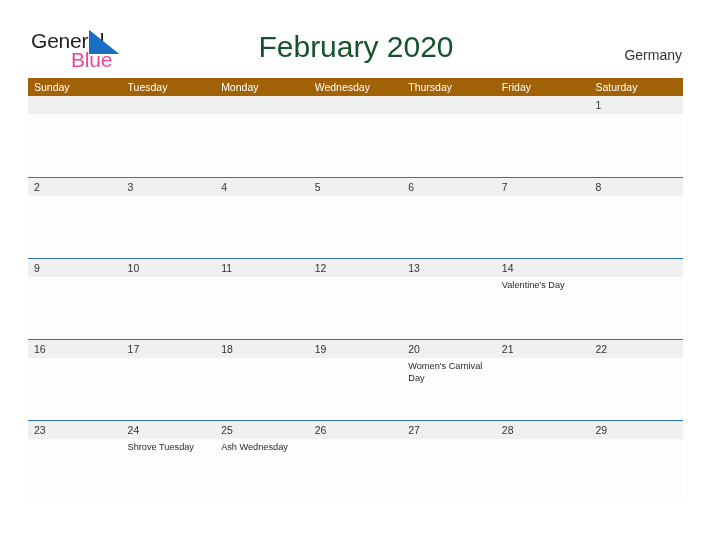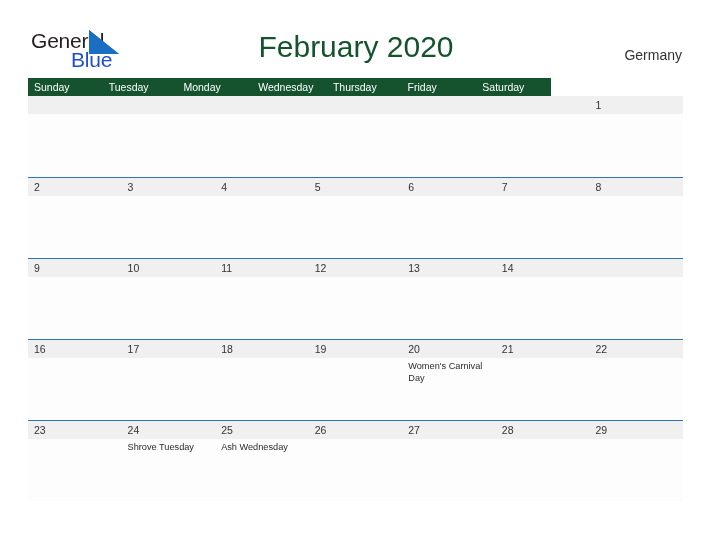--- a/index.html
+++ b/index.html
@@ -45,21 +45,21 @@
     letter-spacing: -0.2px;
     color: #231f20;
     font-family: "Liberation Sans", sans-serif;
   }
   .logo-blue {
     position: absolute;
     left: 40px;
     top: 19px;
     font-size: 21px;
     letter-spacing: -0.2px;
-    color: #1d4ed8;
+    color: #ec4899;
     font-family: "Liberation Sans", sans-serif;
   }
   .logo-flag {
     position: absolute;
     left: 56px;
     top: 1px;
     width: 33px;
     height: 25px;
   }
 
@@ -86,23 +86,23 @@
   
   .calendar {
     position: absolute;
     left: 28px;
     top: 78px;
     width: 655px;
   }
 
   .dow-row {
     display: flex;
-    width: 523px;
+    width: 655px;
     height: 18px;
-    background: #14532d;
+    background: #a16207;
   }
   .dow-cell {
     width: 93.57px;
     box-sizing: border-box;
     padding-left: 6px;
     font-size: 10.5px;
     line-height: 18px;
     color: #ffffff;
     font-family: "Liberation Sans", sans-serif;
     white-space: nowrap;
@@ -239,20 +239,21 @@
         <div class="numcell">12</div>
         <div class="numcell">13</div>
         <div class="numcell">14</div>
       </div>
       <div class="evtstrip">
         <div class="evtcell"></div>
         <div class="evtcell"></div>
         <div class="evtcell"></div>
         <div class="evtcell"></div>
         <div class="evtcell"></div>
+        <div class="evtcell">Valentine's Day</div>
         <div class="evtcell"></div>
       </div>
     </div>
 
     <div class="week">
       <div class="numstrip">
         <div class="numcell">16</div>
         <div class="numcell">17</div>
         <div class="numcell">18</div>
         <div class="numcell">19</div>

